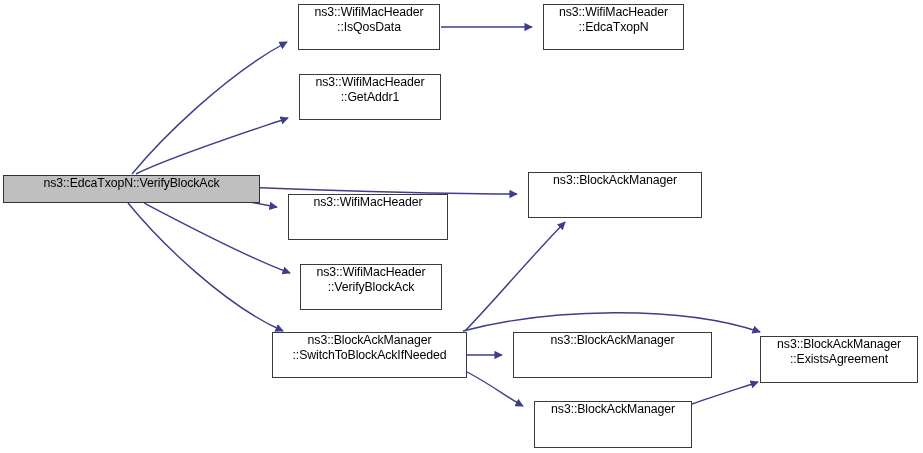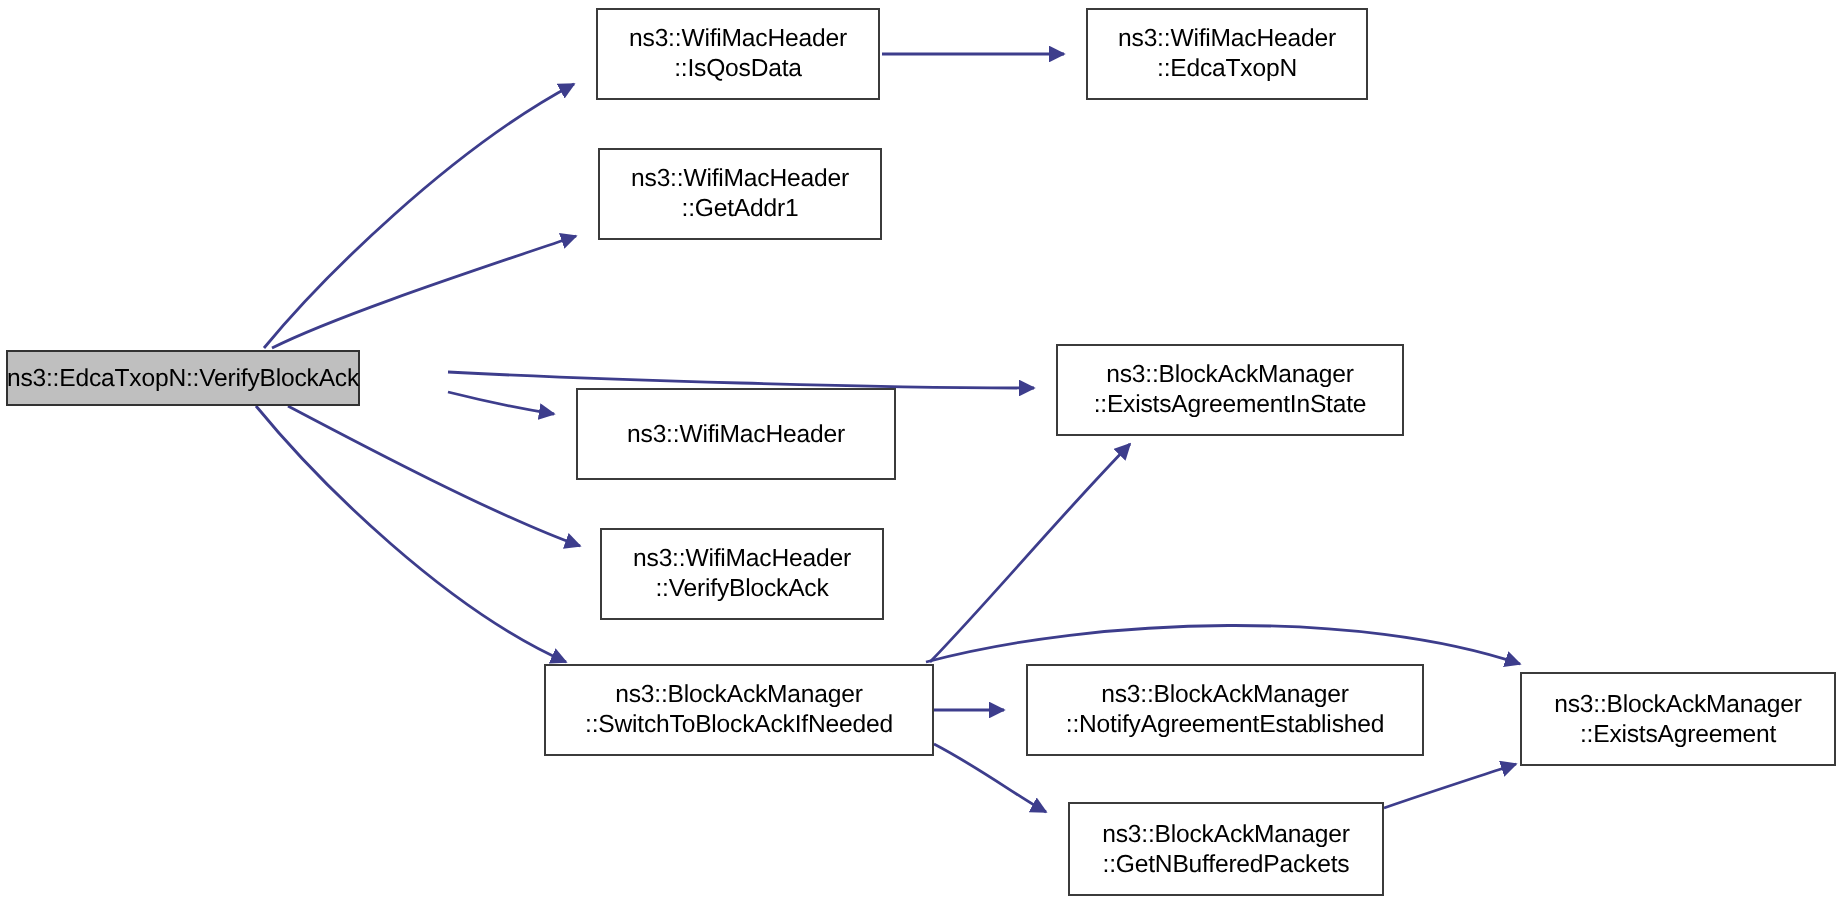--- a/index.html
+++ b/index.html
@@ -12,21 +12,21 @@
   }
   #edges{position:absolute;left:0;top:0;width:923px;height:453px;}
   .node{
     position:absolute;
     box-sizing:border-box;
     border:1px solid #3b3b3b;
     background:#ffffff;
     display:flex;
     flex-direction:column;
     align-items:center;
-    justify-content:center;
+    justify-content:flex-start;
     text-align:center;
     color:#000000;
     font-size:12.3px;
     line-height:15px;
     letter-spacing:-0.1px;
     white-space:nowrap;
     z-index:5;
   }
   .node.root{
     background:#bfbfbf;
@@ -53,56 +53,53 @@
         <path d="M 144,203 C 180,222 248,258 290,273" fill="none" stroke="#3d3d8c" stroke-width="1.4" marker-end="url(#arrow)"></path>
         <path d="M 128,203 C 160,242 224,305 283,331" fill="none" stroke="#3d3d8c" stroke-width="1.4" marker-end="url(#arrow)"></path>
         <path d="M 465,331 C 495,300 530,258 565,222" fill="none" stroke="#3d3d8c" stroke-width="1.4" marker-end="url(#arrow)"></path>
         <path d="M 467,355 L 502,355" fill="none" stroke="#3d3d8c" stroke-width="1.4" marker-end="url(#arrow)"></path>
         <path d="M 463,331 C 550,308 680,305 760,332" fill="none" stroke="#3d3d8c" stroke-width="1.4" marker-end="url(#arrow)"></path>
         <path d="M 467,372 C 490,384 510,399 523,406" fill="none" stroke="#3d3d8c" stroke-width="1.4" marker-end="url(#arrow)"></path>
         <path d="M 692,404 C 715,396 740,388 758,382" fill="none" stroke="#3d3d8c" stroke-width="1.4" marker-end="url(#arrow)"></path>
       </g>
   </svg>
   <div id="node-layer">
-      <div class="node root" title="ns3::EdcaTxopN::VerifyBlockAck" style="left: 3px; top: 175px; width: 177px; height: 28px;">
+      <div class="node root" title="ns3::EdcaTxopN::VerifyBlockAck" style="left: 3px; top: 175px; width: 257px; height: 28px;">
         <span class="ln">ns3::EdcaTxopN::VerifyBlockAck</span>
       </div>
       <div class="node" title="ns3::WifiMacHeader::GetQosTid" style="left: 298px; top: 4px; width: 142px; height: 46px;">
         <span class="ln">ns3::WifiMacHeader</span>
         <span class="ln">::IsQosData</span>
       </div>
       <div class="node" title="ns3::WifiMacHeader::IsQosData" style="left: 543px; top: 4px; width: 141px; height: 46px;">
         <span class="ln">ns3::WifiMacHeader</span>
         <span class="ln">::EdcaTxopN</span>
       </div>
       <div class="node" title="ns3::WifiMacHeader::GetAddr1" style="left: 299px; top: 74px; width: 142px; height: 46px;">
         <span class="ln">ns3::WifiMacHeader</span>
         <span class="ln">::GetAddr1</span>
       </div>
       <div class="node" title="ns3::BlockAckManager::ExistsAgreementInState" style="left: 528px; top: 172px; width: 174px; height: 46px;">
         <span class="ln">ns3::BlockAckManager</span>
-        <span class="ln">::ExistsAgreementInState</span>
       </div>
       <div class="node" title="ns3::WifiMacHeader::GetSequenceNumber" style="left: 288px; top: 194px; width: 160px; height: 46px;">
         <span class="ln">ns3::WifiMacHeader</span>
       </div>
       <div class="node" title="ns3::WifiMacHeader::SetQosAckPolicy" style="left: 300px; top: 264px; width: 142px; height: 46px;">
         <span class="ln">ns3::WifiMacHeader</span>
         <span class="ln">::VerifyBlockAck</span>
       </div>
       <div class="node" title="ns3::BlockAckManager::SwitchToBlockAckIfNeeded" style="left: 272px; top: 332px; width: 195px; height: 46px;">
         <span class="ln">ns3::BlockAckManager</span>
         <span class="ln">::SwitchToBlockAckIfNeeded</span>
       </div>
       <div class="node" title="ns3::BlockAckManager::NotifyAgreementEstablished" style="left: 513px; top: 332px; width: 199px; height: 46px;">
         <span class="ln">ns3::BlockAckManager</span>
-        <span class="ln">::NotifyAgreementEstablished</span>
       </div>
       <div class="node" title="ns3::BlockAckManager::ExistsAgreement" style="left: 760px; top: 336px; width: 158px; height: 47px;">
         <span class="ln">ns3::BlockAckManager</span>
         <span class="ln">::ExistsAgreement</span>
       </div>
       <div class="node" title="ns3::BlockAckManager::GetNBufferedPackets" style="left: 534px; top: 401px; width: 158px; height: 47px;">
         <span class="ln">ns3::BlockAckManager</span>
-        <span class="ln">::GetNBufferedPackets</span>
       </div>
     </div>
 </div>
 
 </body></html>

